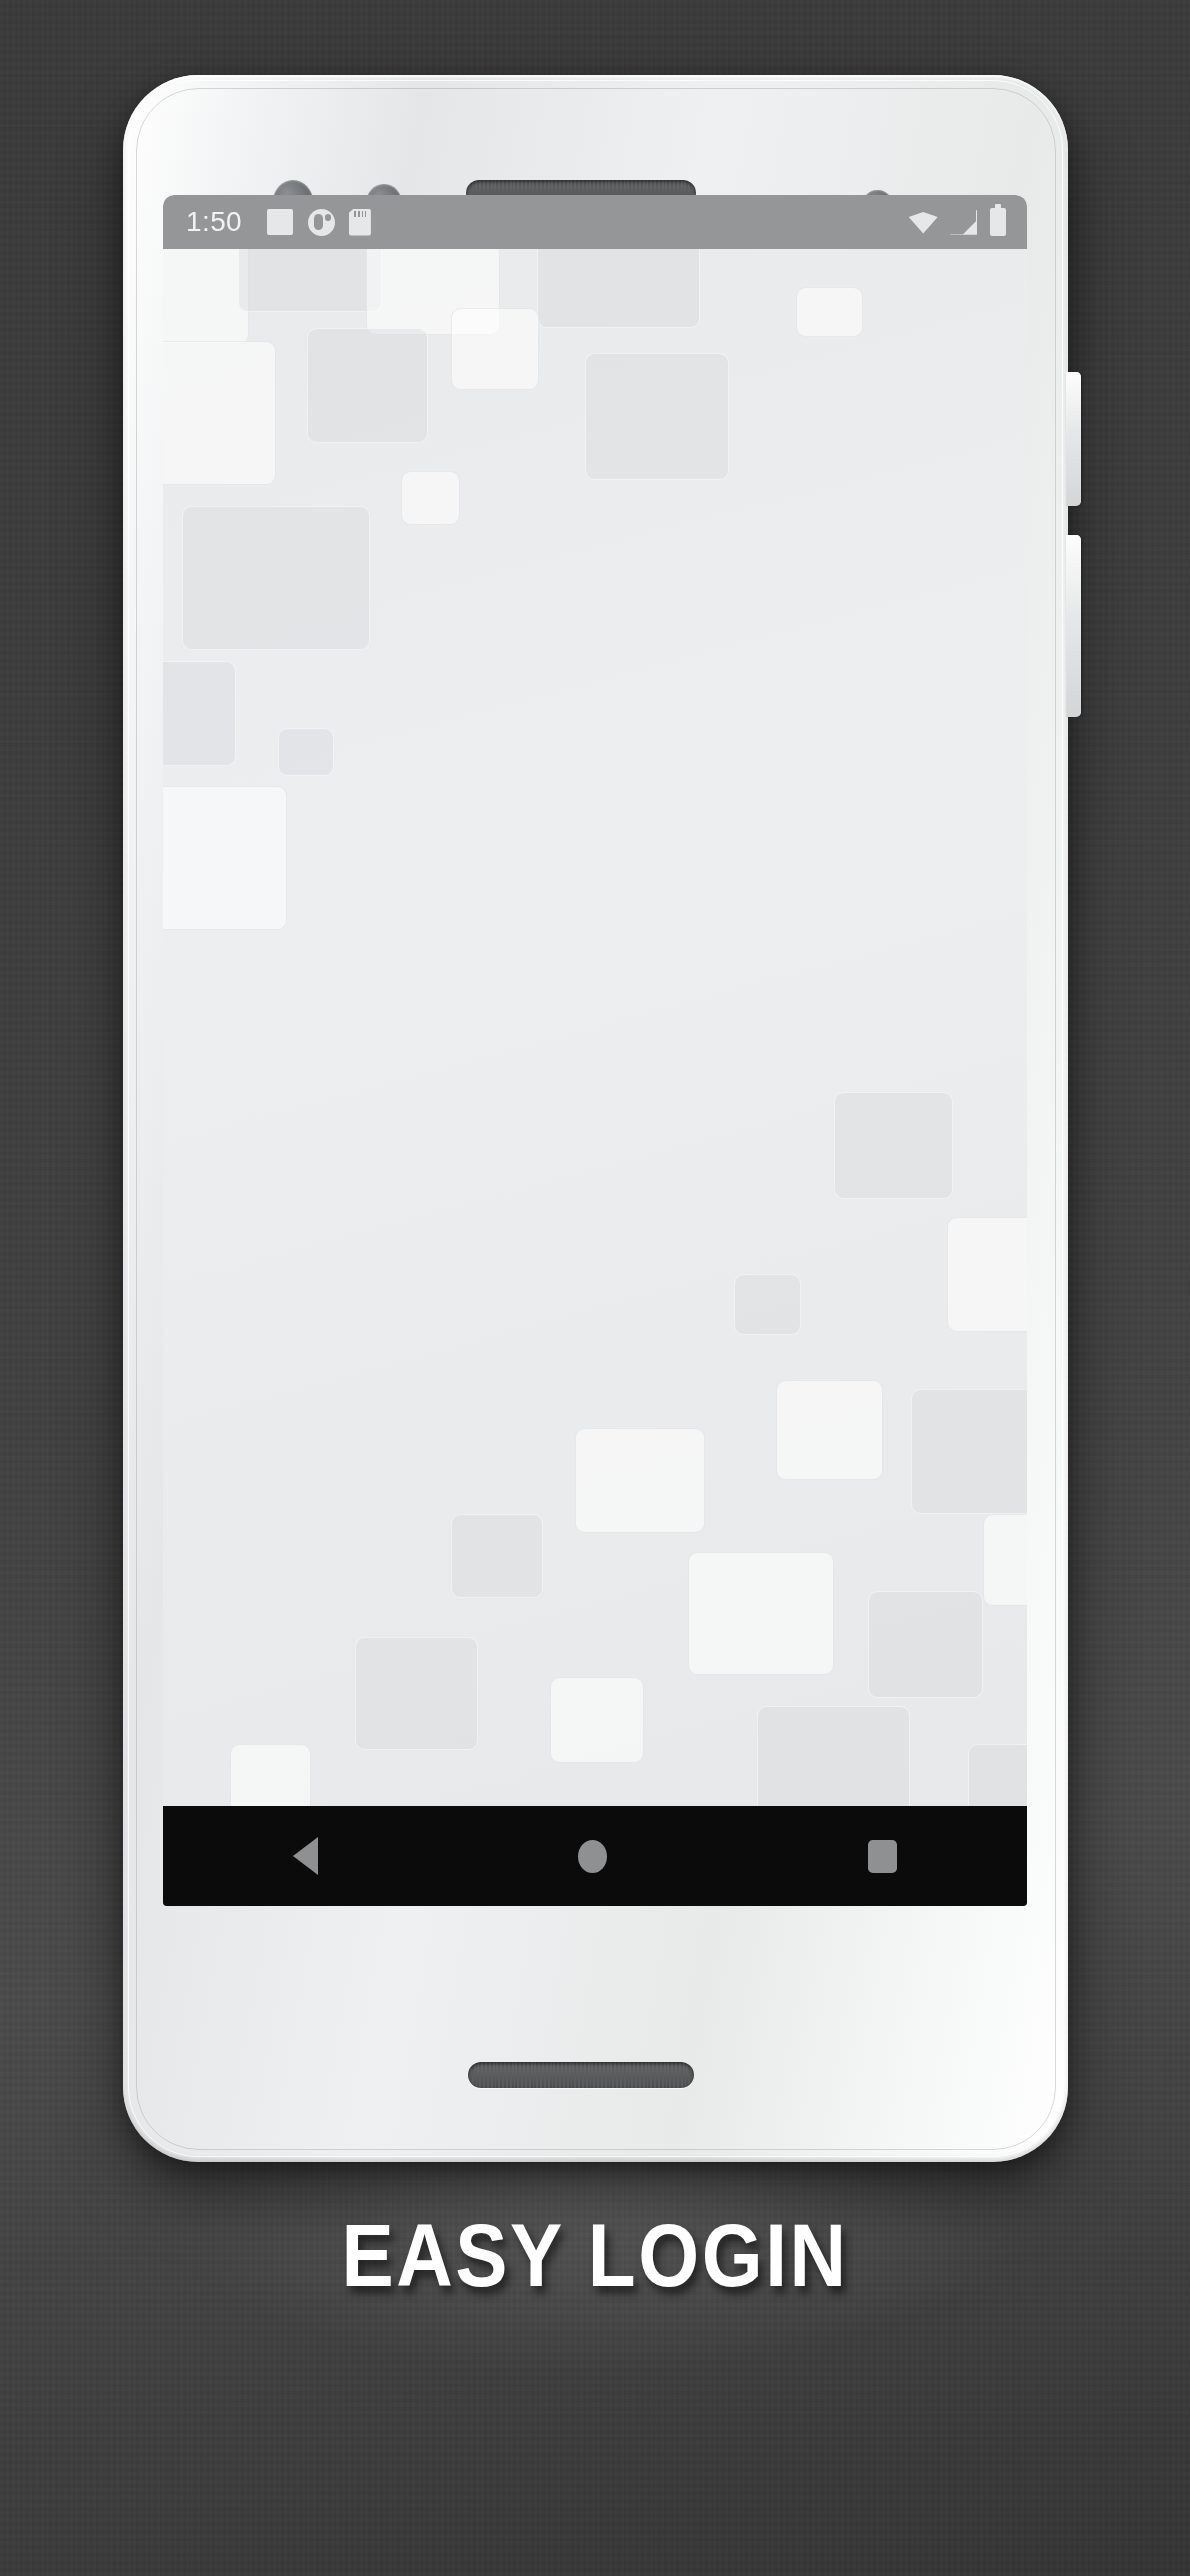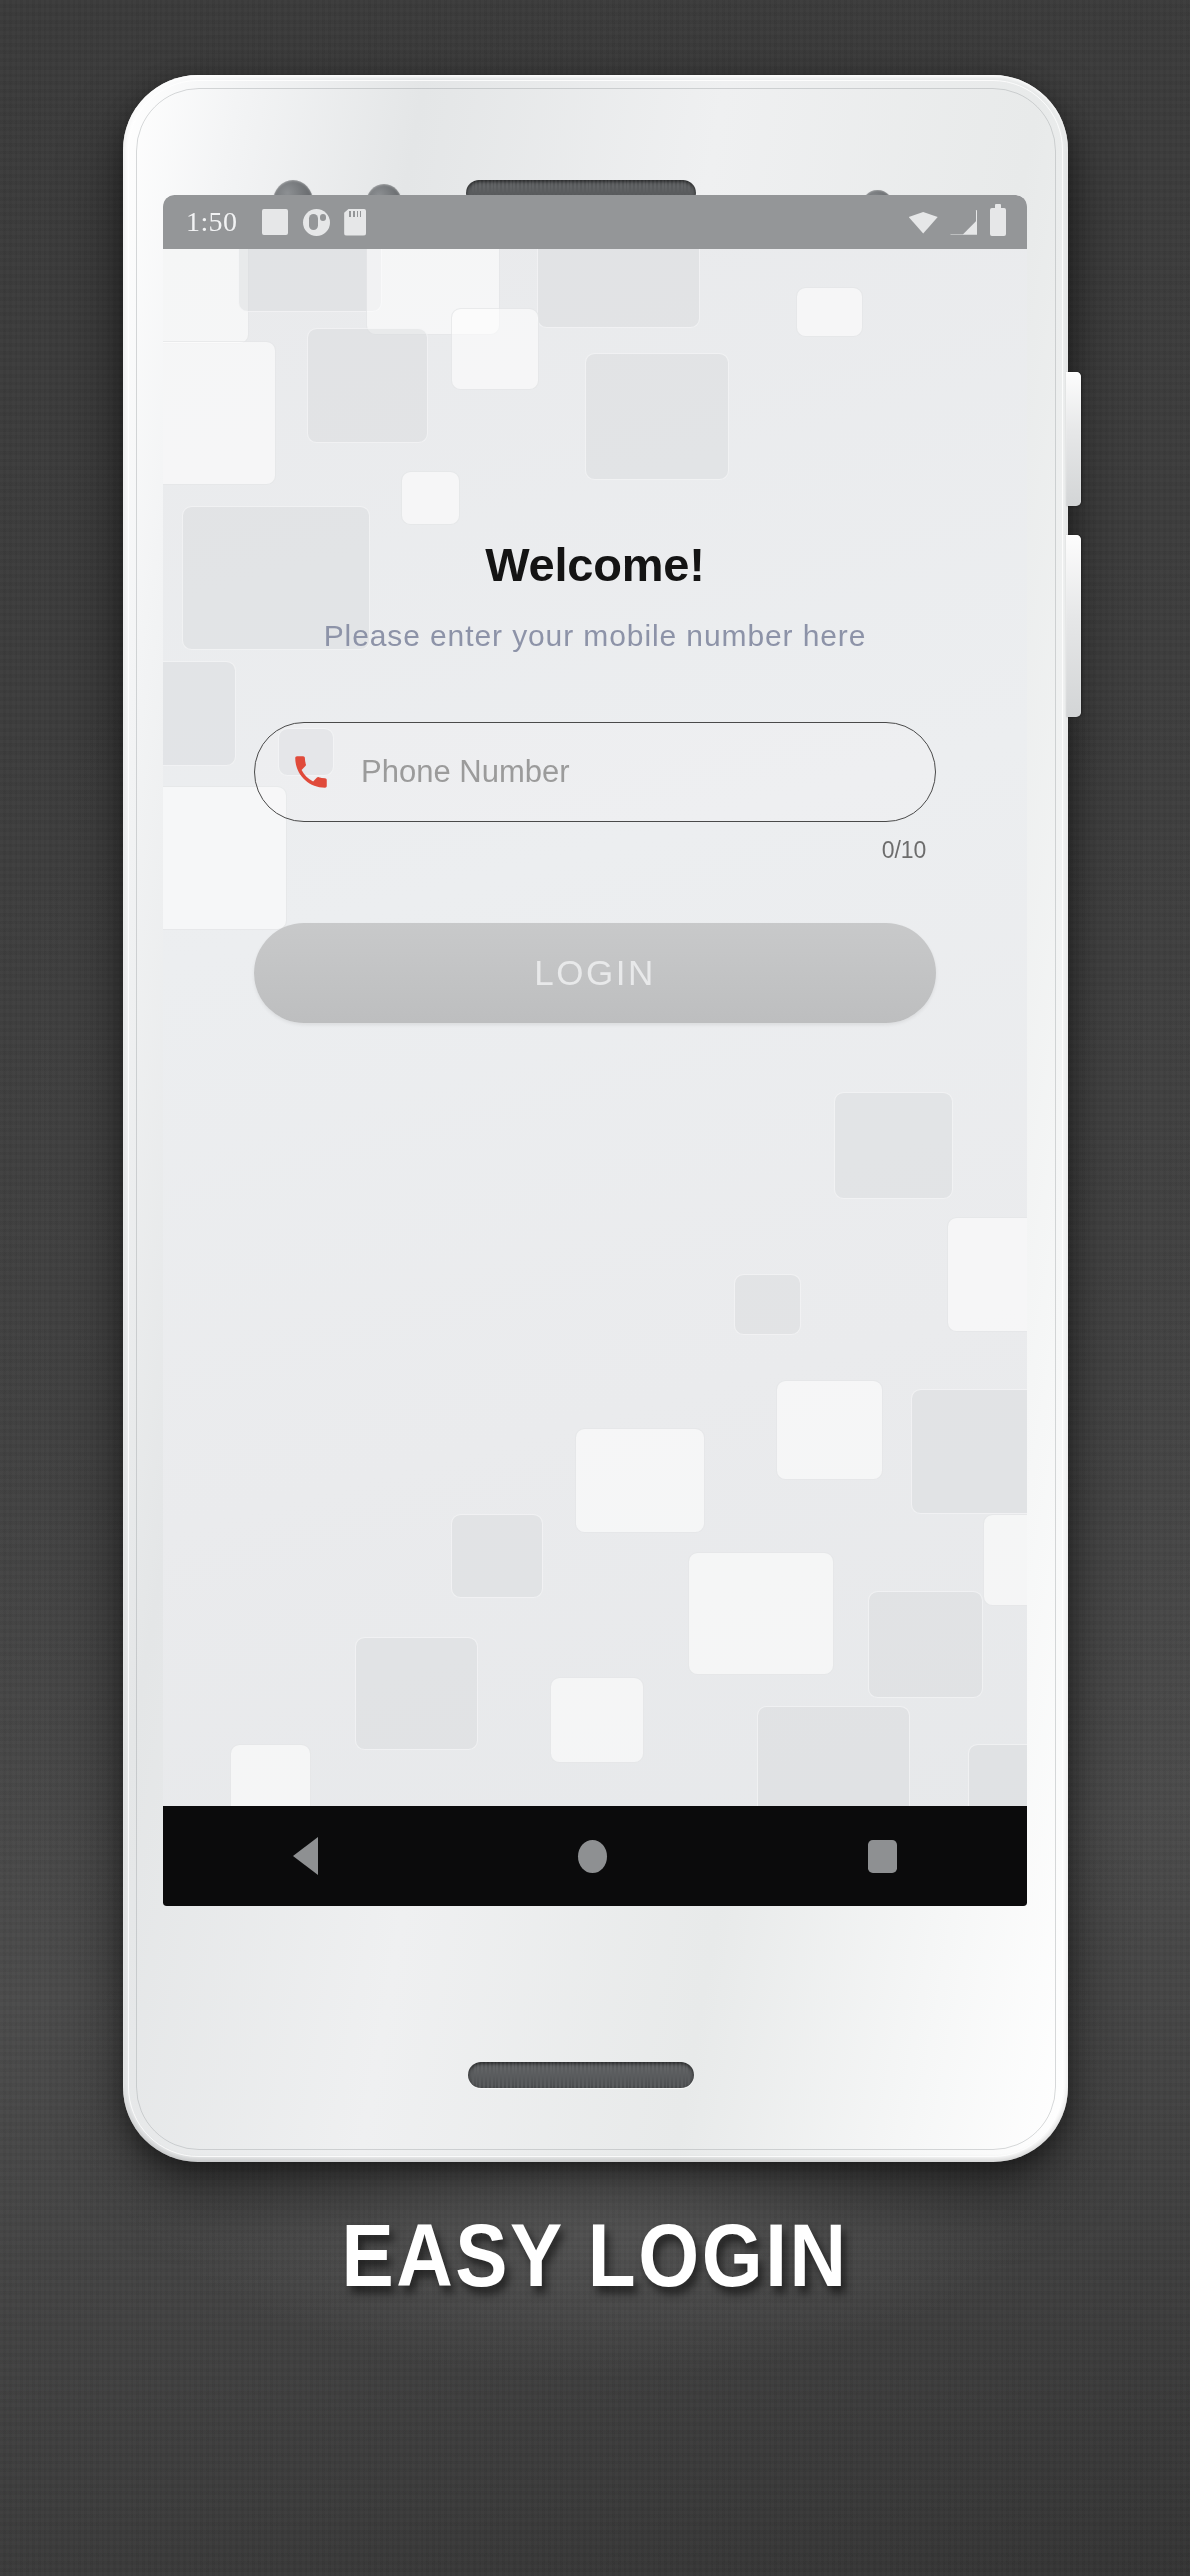--- a/index.html
+++ b/index.html
@@ -128,21 +128,21 @@
     position:relative;
     height:54px;
     background:#949698;
     display:flex; align-items:center;
     padding:0 21px 0 23px;
     color:#f2f3f4;
     border-radius:11.5px 11.5px 0 0;
   }
   #status-time {
     font-size:28px; letter-spacing:0.4px;
-    font-family:Liberation Serif, serif;
+    font-family:Liberation Sans, sans-serif;
     text-align:center;
   }
   #status-left-icons { display:flex; align-items:center; gap:14.4px; margin-left:25px; }
   #status-right-icons{ display:flex; align-items:center; gap:12.5px; margin-left:auto; }
 
   .sb-square {
     width:26px; height:26px; background:#e6e7e8; border-radius:1.9px;
   }
   .sb-circle {
     width:27px; height:27px; border-radius:50%; background:#e6e7e8;
@@ -385,37 +385,20 @@
         <div class="wp-sq" style="left:525px;  top:1303px; width:146px; height:123px;"></div>
         <div class="wp-sq dim" style="left:705px;  top:1342px; width:115px; height:107px;"></div>
         <div class="wp-sq" style="left:820px;  top:1265px; width:102px; height:92px;"></div>
         <div class="wp-sq dim" style="left:192px;  top:1388px; width:123px; height:113px;"></div>
         <div class="wp-sq" style="left:387px;  top:1428px; width:94px;  height:86px;"></div>
         <div class="wp-sq dim" style="left:594px;  top:1457px; width:153px; height:134px;"></div>
         <div class="wp-sq" style="left:67px;   top:1495px; width:81px;  height:73px;"></div>
         <div class="wp-sq dim" style="left:805px;  top:1495px; width:115px; height:105px;"></div>
       </div>
 
-      <div id="content">
-
-        <div id="welcome-title">Welcome!</div>
-
-        <div id="welcome-subtitle">Please enter your mobile number here</div>
-
-        <div id="phone-input-row">
-          <svg id="phone-handset-icon" viewBox="0 0 24 24">
-            <path fill="#e04a3a" d="M6.62 10.79c1.44 2.83 3.76 5.15 6.59 6.59l2.2-2.2c.27-.27.67-.36 1.02-.24 1.12.37 2.33.57 3.57.57.55 0 1 .45 1 1V20c0 .55-.45 1-1 1-9.39 0-17-7.61-17-17 0-.55.45-1 1-1h3.5c.55 0 1 .45 1 1 0 1.25.2 2.45.57 3.57.11.35.03.74-.25 1.02l-2.2 2.2z"></path>
-          </svg>
-          <input id="phone-number-input" type="text" placeholder="Phone Number" style="">
-        </div>
-
-        <div id="char-counter">0/10</div>
-
-        <button id="login-button" disabled="">LOGIN</button>
-      </div>
 
       <div id="nav-bar">
         <span id="nav-back"></span>
         <span id="nav-home"></span>
         <span id="nav-recents"></span>
       </div>
 
     </div>
   </div>
 

